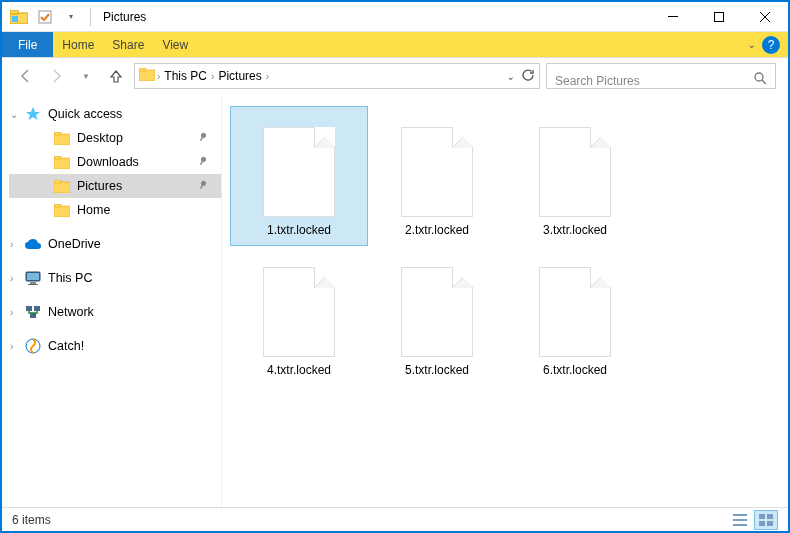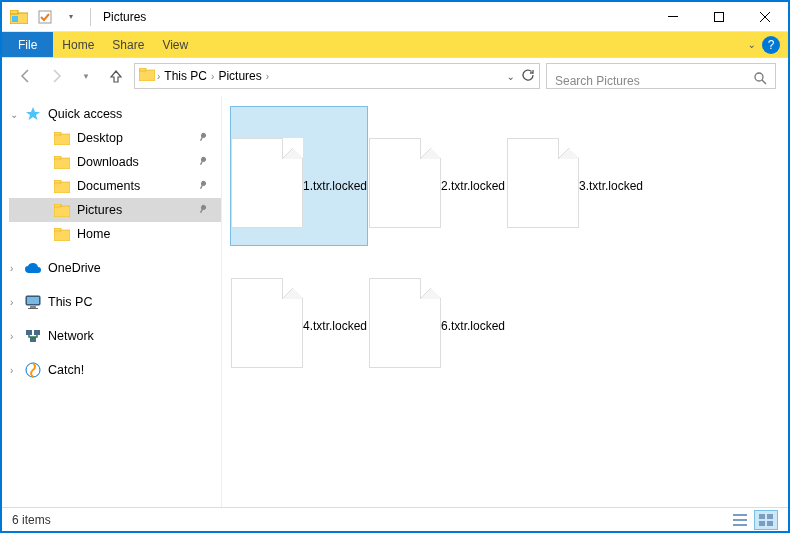--- a/index.html
+++ b/index.html
@@ -44,21 +44,21 @@
 .sidebar .item.sub { padding-left: 44px; margin-left: 7px; }
 .sidebar .item.selected { background: #d9d9d9; }
 .sidebar .item .icon { width: 18px; height: 18px; margin-right: 6px; display: inline-flex; align-items: center; justify-content: center; }
 .sidebar .item .pin { margin-left: auto; margin-right: 14px; color: #888; font-size: 11px; transform: rotate(45deg); }
 .sidebar .item .chev { position: absolute; left: 8px; color: #888; font-size: 10px; }
 
 .folder-svg { width: 16px; height: 13px; }
 
 
 .content { flex: 1; padding: 10px 8px; display: flex; flex-wrap: wrap; align-content: flex-start; gap: 0; }
-.file-item { width: 138px; height: 140px; display: flex; flex-direction: row; align-items: center; justify-content: flex-start; padding-top: 20px; border: 1px solid transparent; }
+.file-item { width: 138px; height: 140px; display: flex; flex-direction: column; align-items: center; justify-content: flex-start; padding-top: 20px; border: 1px solid transparent; }
 .file-item.selected { border: 1px solid #7abfe8; background: #cce8f7; }
 .file-thumb { width: 72px; height: 90px; background: #fff; border: 1px solid #ddd; position: relative; margin-bottom: 6px; }
 .file-thumb::before { content: ""; position: absolute; top: -1px; right: -1px; width: 20px; height: 20px; background: linear-gradient(135deg, #fff 0%, #fff 48%, #ccc 50%, #eee 100%); border-bottom: 1px solid #ddd; border-left: 1px solid #ddd; }
 .file-thumb::after { content: ""; position: absolute; top: -1px; right: -1px; width: 20px; height: 20px; background: #fff; clip-path: polygon(100% 0, 0 0, 100% 100%); border: none; }
 .file-corner { position: absolute; top: 0; right: 0; width: 20px; height: 20px; background: linear-gradient(135deg, transparent 48%, #ddd 50%, #f5f5f5 52%); }
 .file-label { font-size: 12px; color: #000; text-align: center; }
 
 
 .statusbar { position: absolute; bottom: 0; left: 0; right: 0; height: 24px; border-top: 1px solid #ddd; display: flex; align-items: center; padding: 0 10px; font-size: 12px; color: #333; }
 .statusbar .view-toggles { margin-left: auto; display: flex; gap: 2px; }
@@ -199,33 +199,20 @@
                 <rect x="0" y="2" width="16" height="11" fill="#ffd75e" stroke="#d9a400" stroke-width="0.5"></rect>
                 <rect x="0" y="0" width="7" height="3" fill="#ffd75e" stroke="#d9a400" stroke-width="0.5"></rect>
               </svg>
             </span>
             <span>Downloads</span>
             <span class="pin" style="transform: rotate(30deg);"><svg width="10" height="10" viewBox="0 0 10 10">
                 <circle cx="5" cy="3" r="2.5" fill="#888"></circle>
                 <rect x="4.3" y="5" width="1.4" height="4" fill="#888"></rect>
               </svg></span>
           </div>
-          <div class="item sub">
-            <span class="icon">
-              <svg class="folder-svg" viewBox="0 0 16 13">
-                <rect x="0" y="2" width="16" height="11" fill="#ffd75e" stroke="#d9a400" stroke-width="0.5"></rect>
-                <rect x="0" y="0" width="7" height="3" fill="#ffd75e" stroke="#d9a400" stroke-width="0.5"></rect>
-              </svg>
-            </span>
-            <span>Documents</span>
-            <span class="pin" style="transform: rotate(30deg);"><svg width="10" height="10" viewBox="0 0 10 10">
-                <circle cx="5" cy="3" r="2.5" fill="#888"></circle>
-                <rect x="4.3" y="5" width="1.4" height="4" fill="#888"></rect>
-              </svg></span>
-          </div>
           <div class="item sub selected">
             <span class="icon">
               <svg class="folder-svg" viewBox="0 0 16 13">
                 <rect x="0" y="2" width="16" height="11" fill="#ffd75e" stroke="#d9a400" stroke-width="0.5"></rect>
                 <rect x="0" y="0" width="7" height="3" fill="#ffd75e" stroke="#d9a400" stroke-width="0.5"></rect>
               </svg>
             </span>
             <span>Pictures</span>
             <span class="pin" style="transform: rotate(30deg);"><svg width="10" height="10" viewBox="0 0 10 10">
                 <circle cx="5" cy="3" r="2.5" fill="#888"></circle>
@@ -316,20 +303,26 @@
         <div class="file-thumb">
           <div class="file-corner"></div>
         </div>
         <div class="file-label">3.txtr.locked</div>
       </div>
       <div class="file-item">
         <div class="file-thumb">
           <div class="file-corner"></div>
         </div>
         <div class="file-label">4.txtr.locked</div>
+      </div>
+      <div class="file-item">
+        <div class="file-thumb">
+          <div class="file-corner"></div>
+        </div>
+        <div class="file-label">5.txtr.locked</div>
       </div>
       <div class="file-item">
         <div class="file-thumb">
           <div class="file-corner"></div>
         </div>
         <div class="file-label">6.txtr.locked</div>
       </div>
     </div>
 </div>
 

